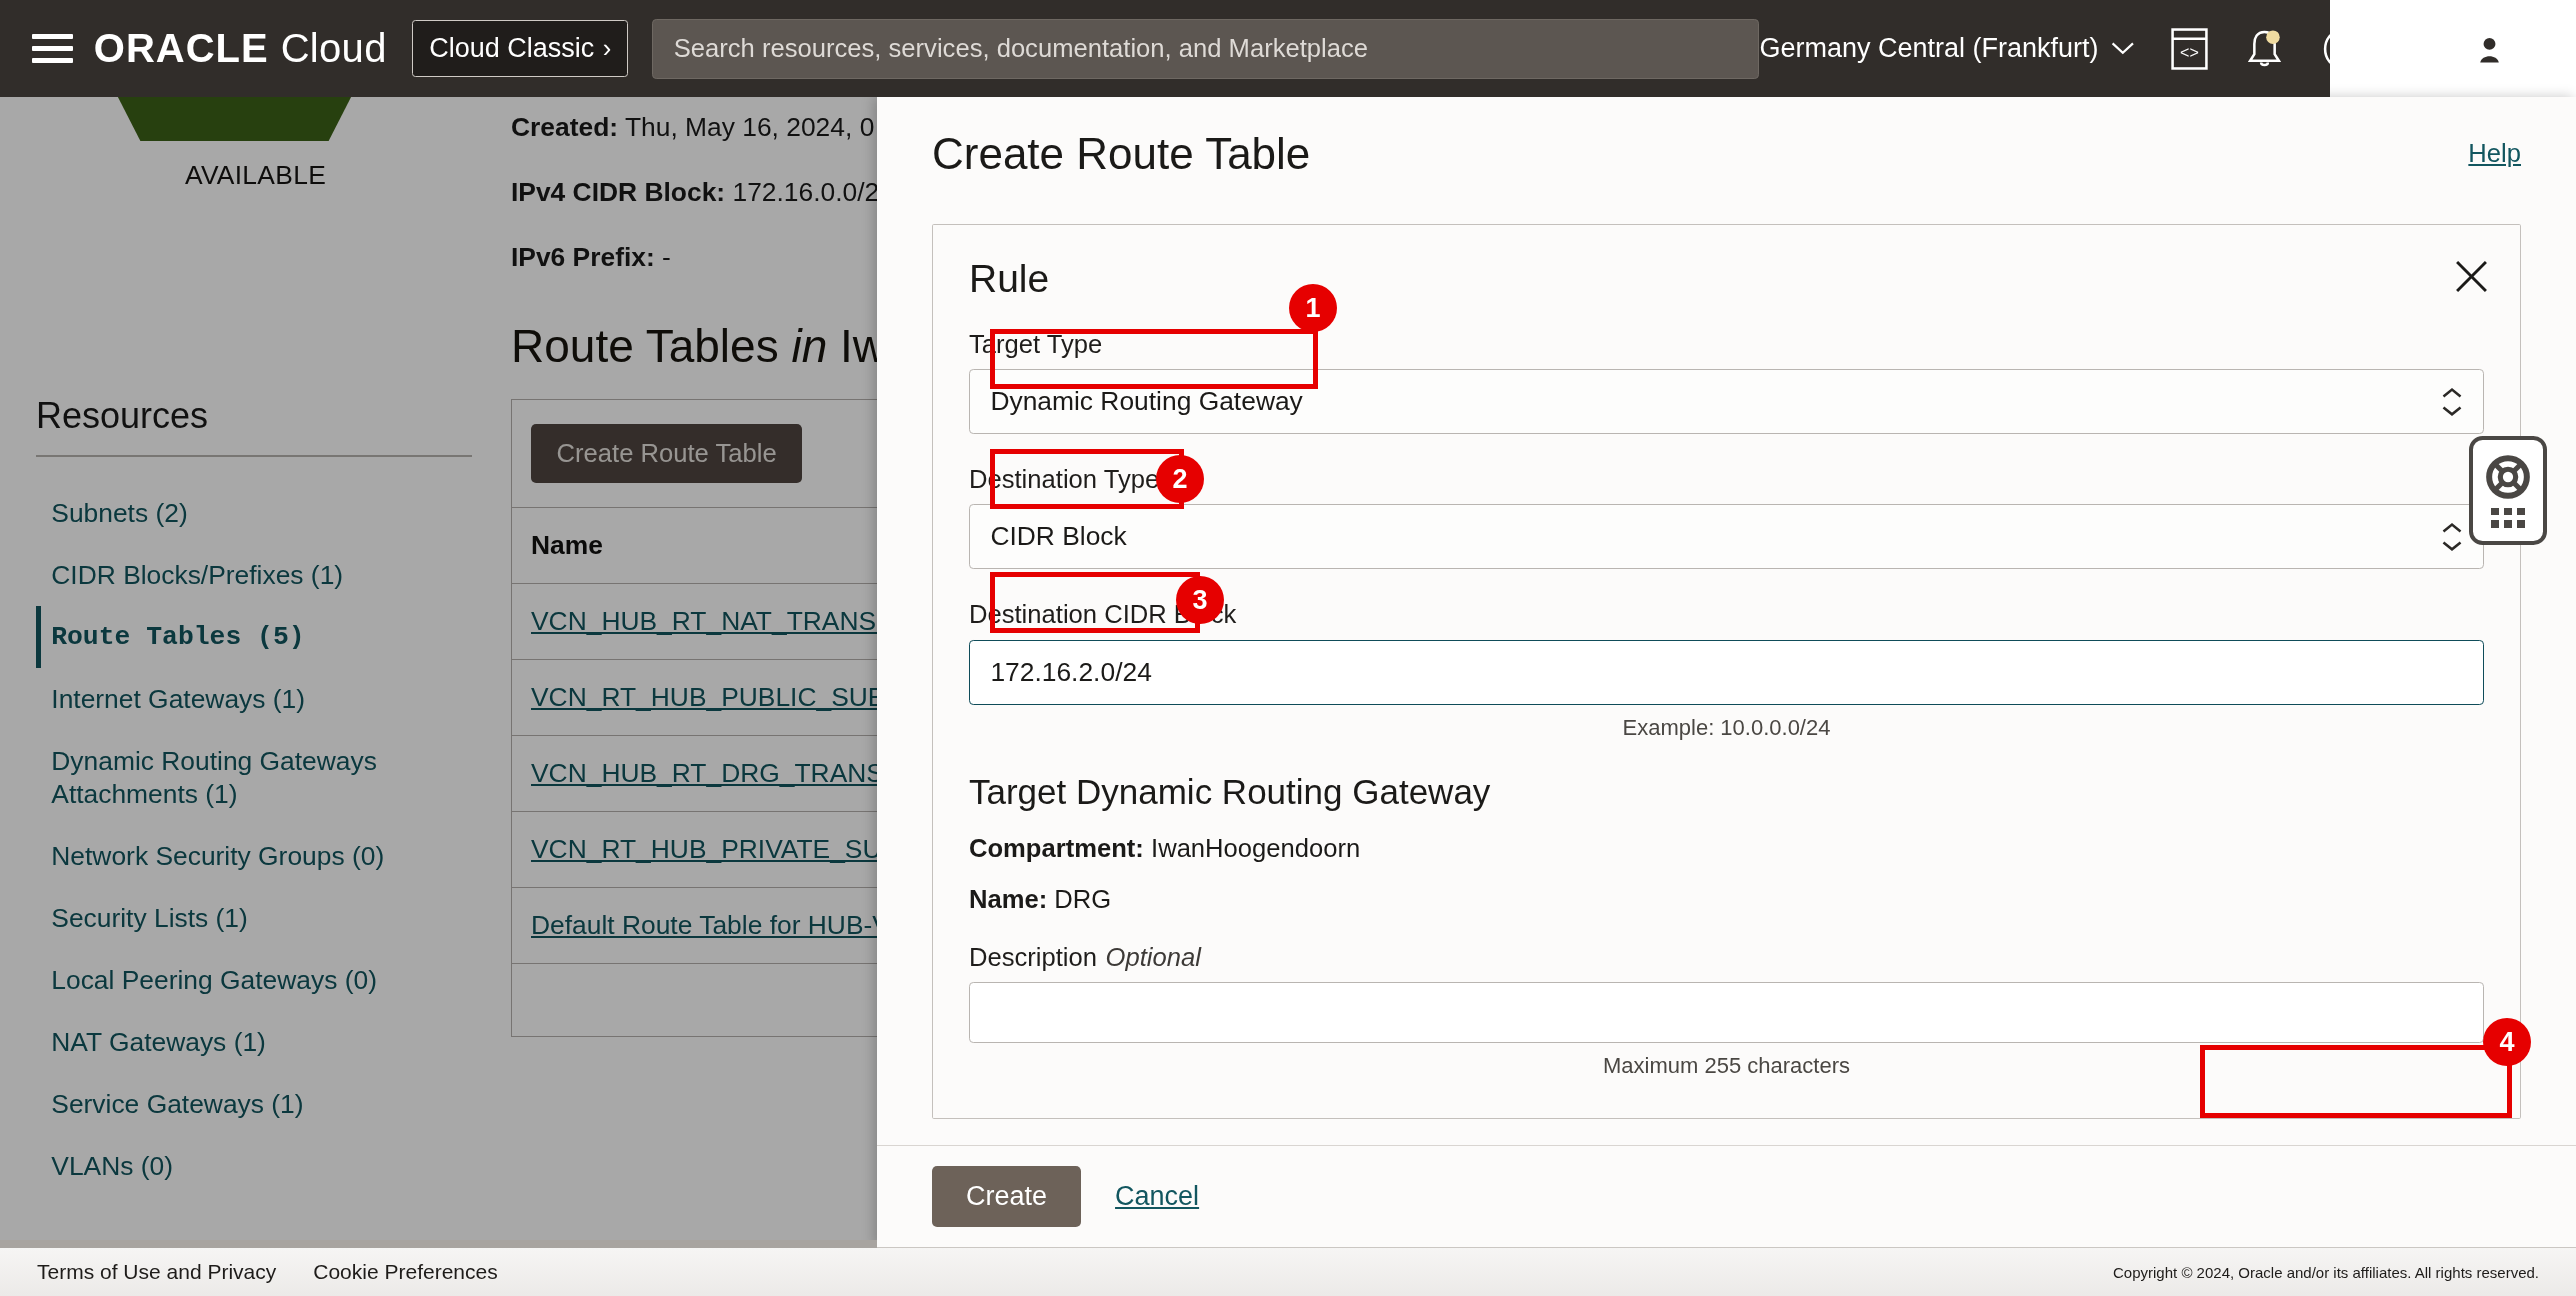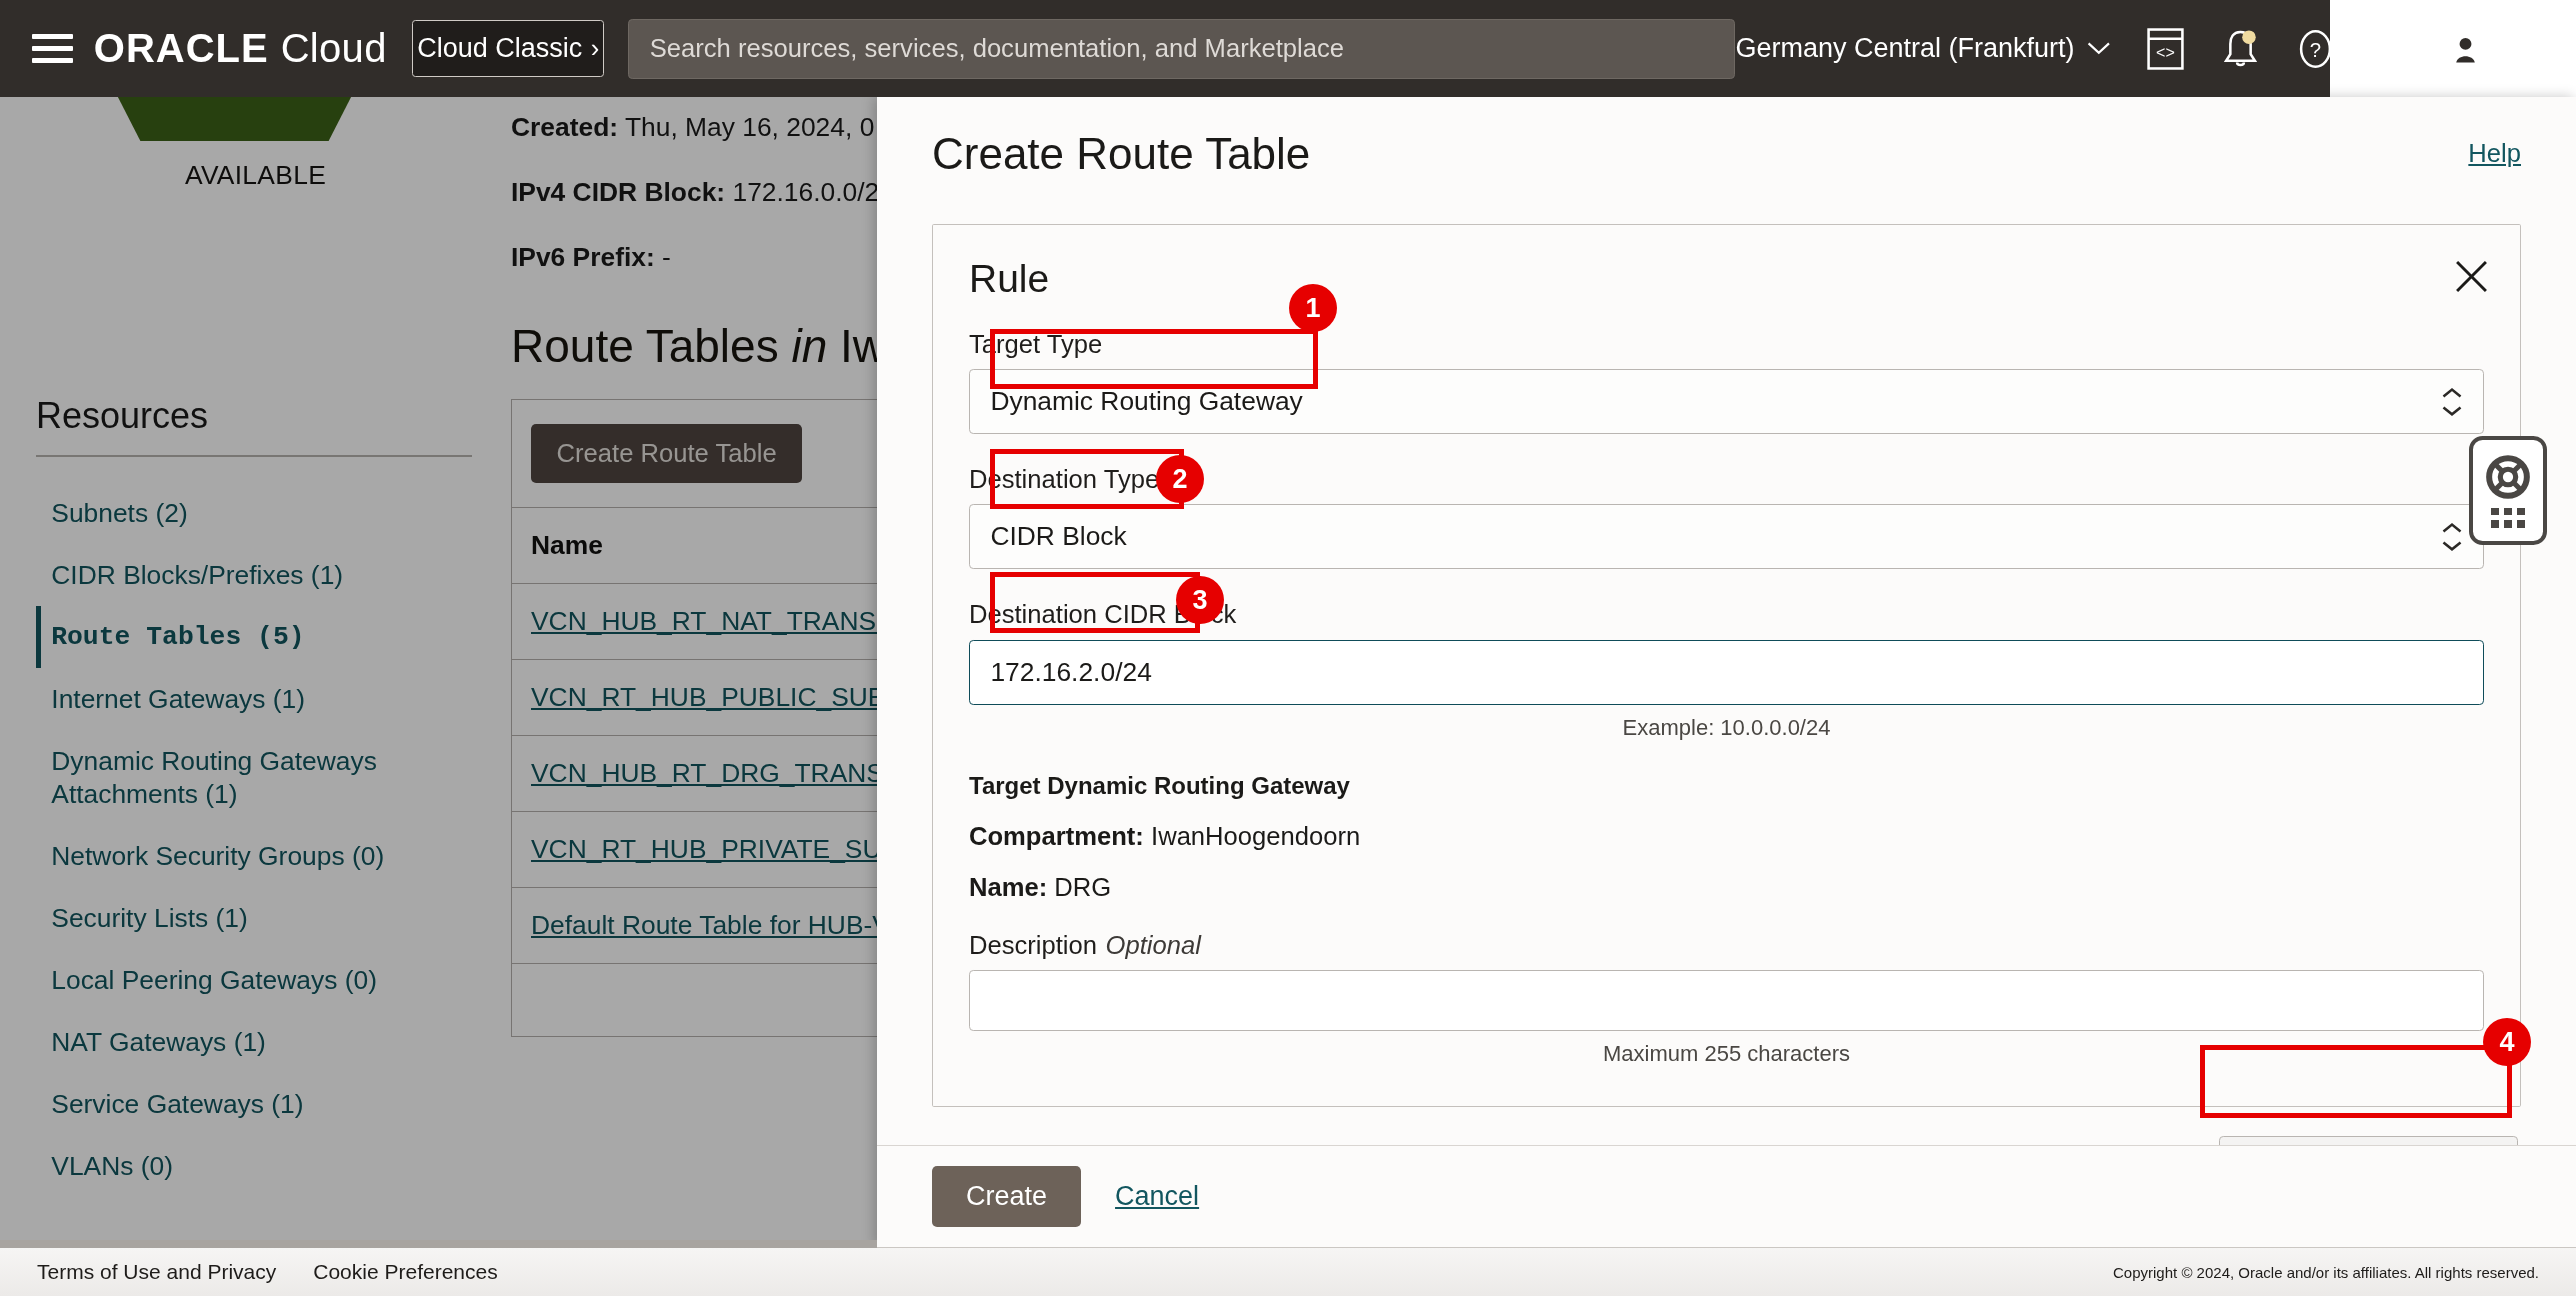--- a/index.html
+++ b/index.html
@@ -17,21 +17,21 @@
     padding: 0 20.4px; z-index: 60;
   }
   .hamburger { width: 48px; height: 39px; margin-left: 12px; margin-right: 20.4px;
     display: flex; flex-direction: column; justify-content: center; gap: 7.7px; cursor: pointer; }
   .hamburger span { display:block; width: 41px; height: 4.3px; background: #fff; border-radius: 0.9px; }
   .brand { display: flex; align-items: baseline; gap: 12px; margin-right: 25.6px; white-space: nowrap; }
   .brand-oracle { color: #fff; font-size: 40px; font-weight: 700; letter-spacing: 1px; }
   .brand-cloud { color: #fff; font-size: 40px; font-weight: 300; letter-spacing: 0.3px; }
   .classic-btn {
     border: 1.7px solid #cfcac5; background: #201d1b; color: #fff;
-    font-size: 27px; padding: 12px 4px; border-radius: 3.4px; cursor: pointer;
+    font-size: 27px; padding: 12px 16px; border-radius: 3.4px; cursor: pointer;
     display: flex; align-items: center; gap: 8.5px; white-space: nowrap;
   }
   .classic-btn .chev { font-size: 25.6px; font-weight: 300; }
   .search-wrap { flex: 0 0 1107px; margin-left: 24px; }
   .search-input {
     width: 1107px; height: 60px; background: #5c5651; border: 0.9px solid #6e6862;
     border-radius: 4.3px; color: #e8e4e0; font-size: 25.6px; padding: 0 20.4px;
     font-family: "Liberation Sans", sans-serif;
   }
   .search-input::placeholder { color: #dedad6; }
@@ -104,21 +104,21 @@
   }
   .sel .stepper { position:absolute; right: 19px; top: 50%; transform: translateY(-50%);
     display:flex; flex-direction: column; gap: 4.3px; }
   .txtinput {
     width: 100%; height: 65px; border: 1.7px solid #0f4c59; border-radius: 4.3px;
     background: #fff; font-size: 26.4px; color:#1b1a18; padding: 0 20.4px;
     font-family:"Liberation Sans", sans-serif;
   }
   .hint { font-size: 22px; color:#4a4743; margin-top: 10.2px; text-align: center; }
   .fld { margin-bottom: 31px; }
-  .tgt-hd { font-size: 24px; color:#1b1a18; margin-top: 15.3px; margin-bottom: 22px; font-weight: bold; }
+  .tgt-hd { font-size: 35px; color:#1b1a18; margin-top: 15.3px; margin-bottom: 22px; }
   .tgt-line { font-size: 25.6px; color:#1b1a18; margin-bottom: 22px; }
   .tgt-line b { font-weight: 700; }
   .desc-input { width: 100%; height: 61px; border: 0.9px solid #b9b5b1; border-radius: 4.3px;
     background:#fff; font-size: 25.6px; padding: 0 17px; font-family:"Liberation Sans", sans-serif;}
   .another-row { display:flex; justify-content: flex-end; margin-top: 29px; padding-right: 3.4px; position:relative;}
   .btn-another { background:#f4f3f2; border:0.9px solid #b9b5b1; border-radius:4.3px;
     font-size:25.6px; color:#1b1a18; padding: 13.6px 25.6px; cursor:pointer;
     font-family:"Liberation Sans", sans-serif;}
 
   .modal-foot { flex: 0 0 102px; border-top: 0.9px solid #d9d5d1;

